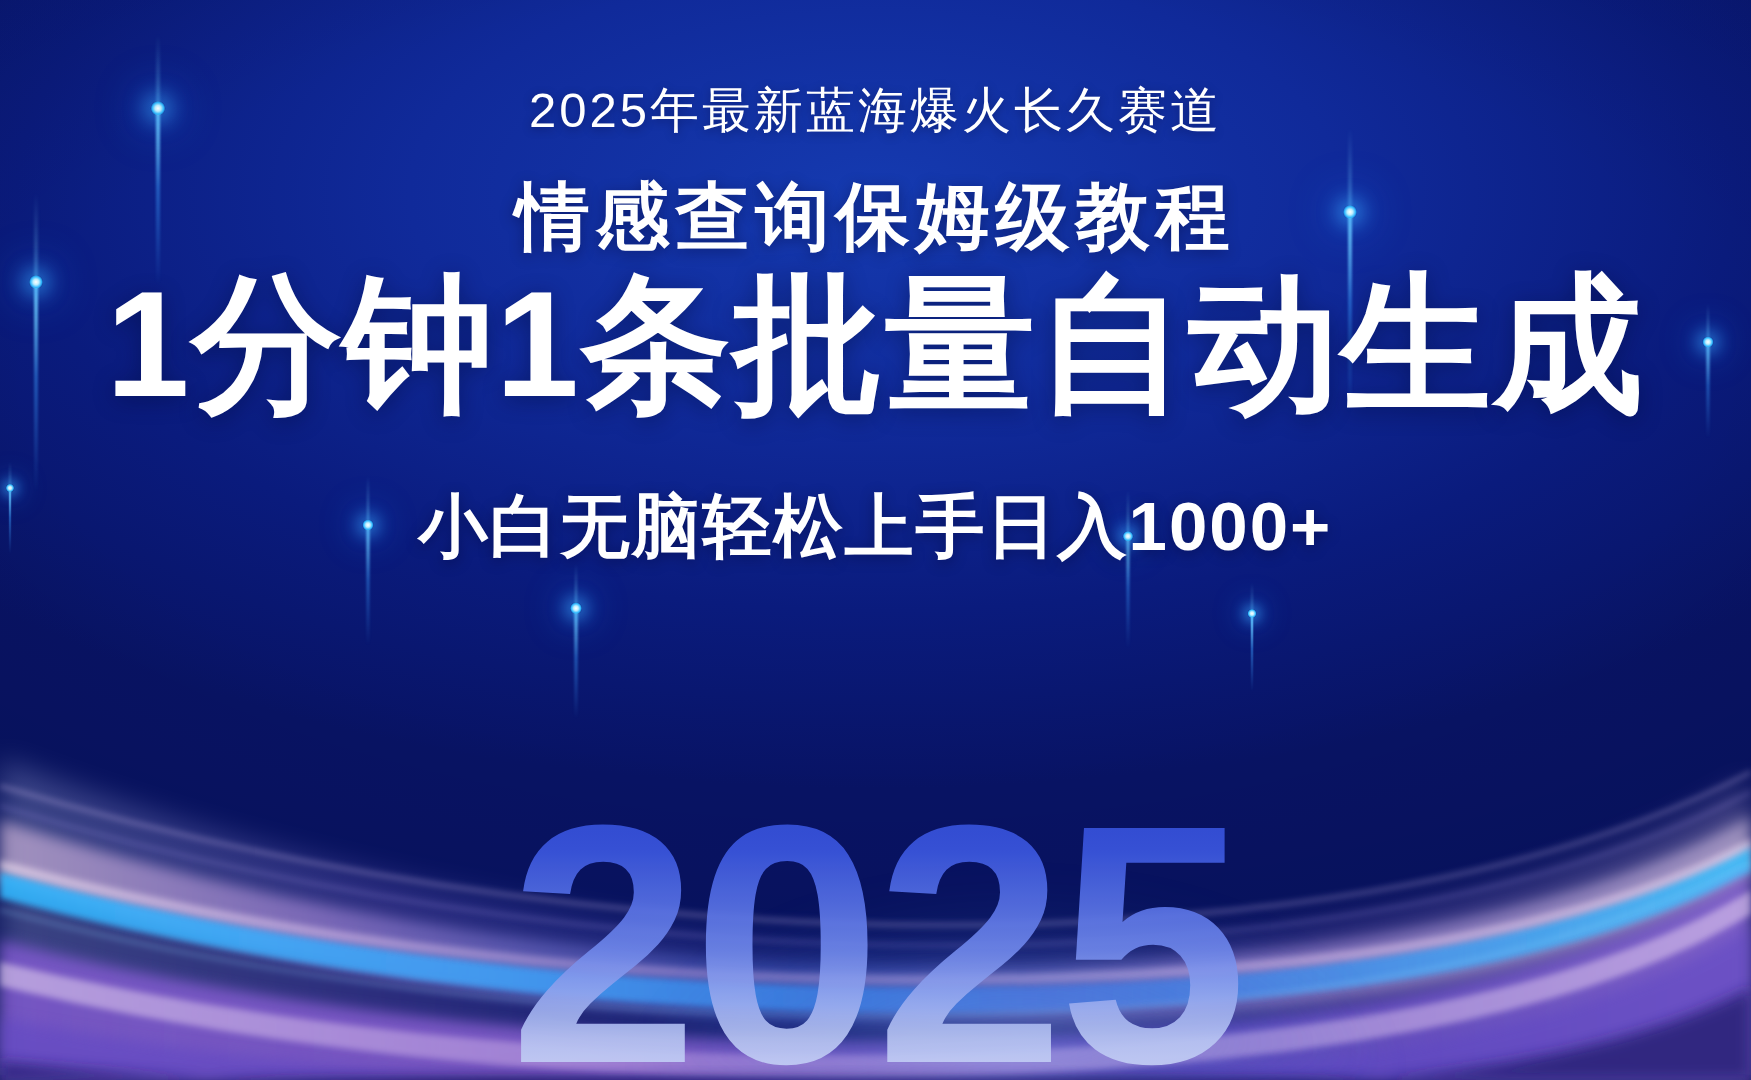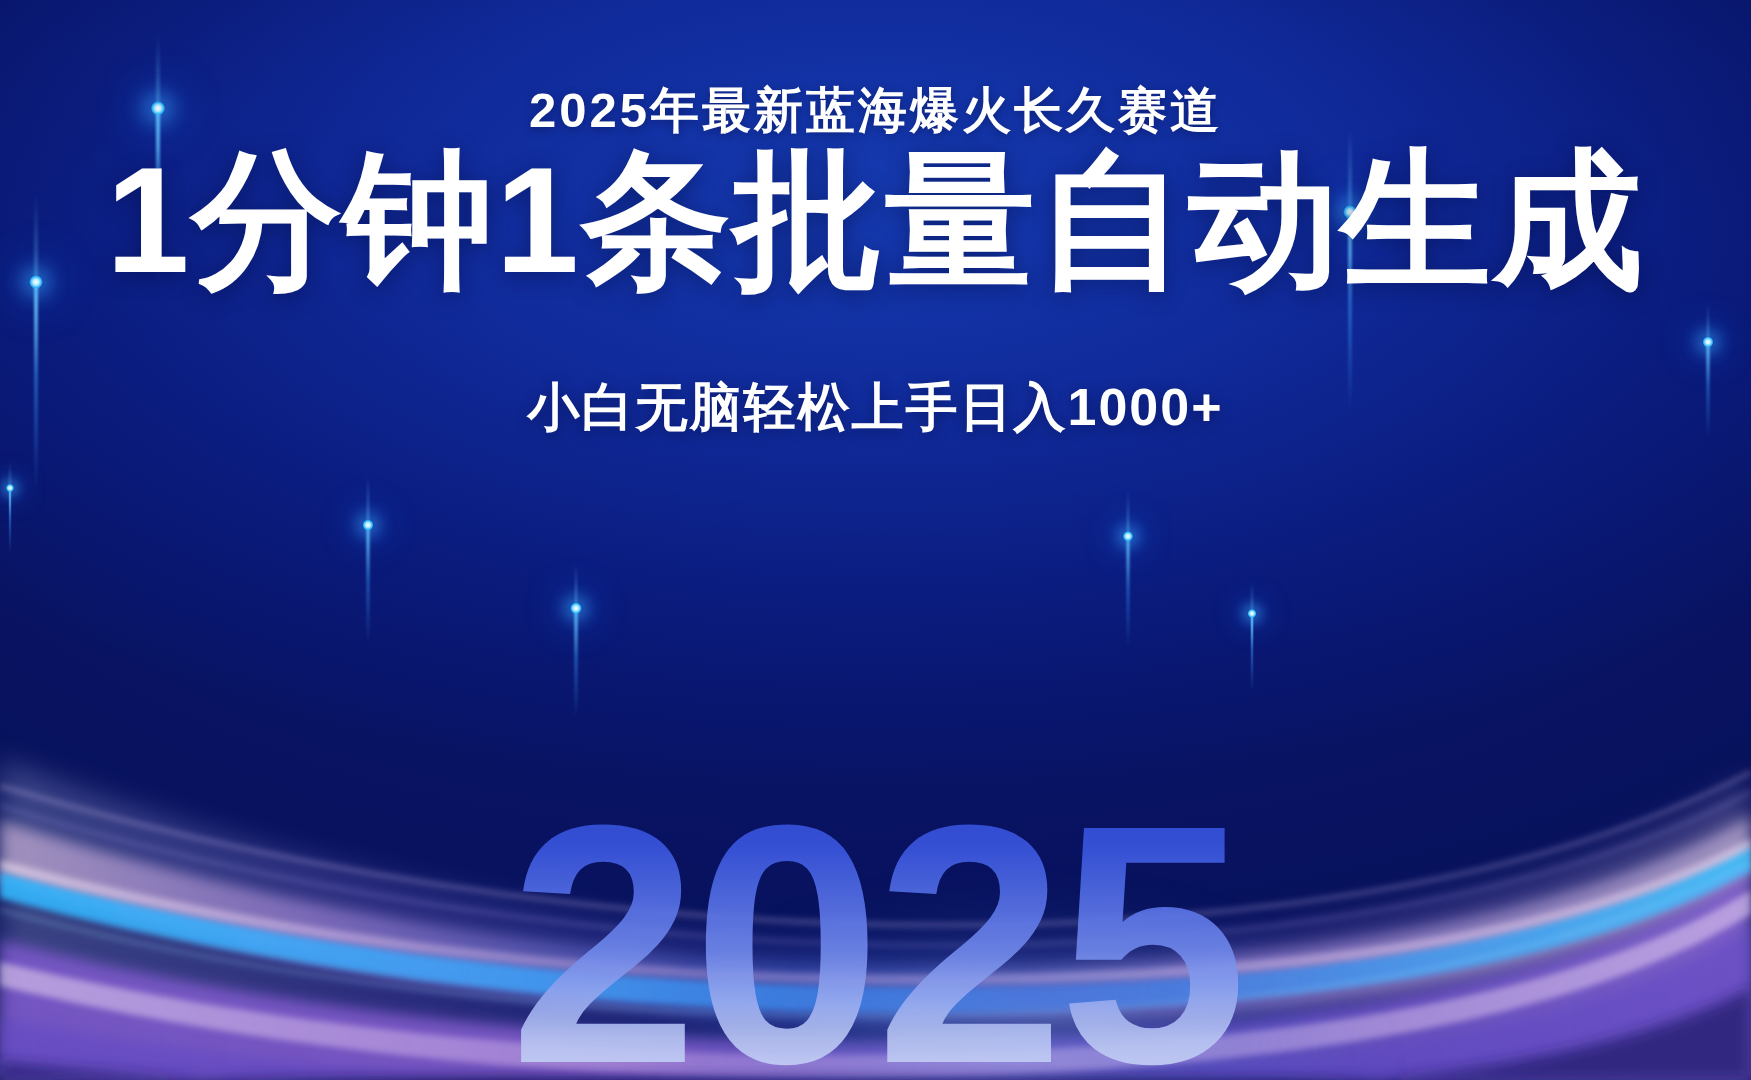--- a/index.html
+++ b/index.html
@@ -87,41 +87,41 @@
     z-index:6;
   }
   .line{
     color:#ffffff;
     text-align:center;
     white-space:nowrap;
     font-family:"Liberation Sans",sans-serif;
   }
   .eyebrow{
     font-size:49px;
-    font-weight:700;
+    font-weight:400;
     letter-spacing:3px;
     text-shadow:0 2px 10px rgba(0,0,40,0.35);
   }
   .subtitle{
     margin-top:24px;
     font-size:74px;
     font-weight:700;
     letter-spacing:6px;
     text-shadow:0 3px 14px rgba(0,0,40,0.40);
   }
   .headline{
     font-size:150px;
     font-weight:700;
     letter-spacing:2px;
     line-height:1.02;
     text-shadow:0 4px 22px rgba(0,10,60,0.45);
   }
   .tagline{
-    margin-top:76px;
-    font-size:52px;
+    margin-top:60px;
+    font-size:69px;
     font-weight:700;
     letter-spacing:2px;
     text-shadow:0 3px 14px rgba(0,0,40,0.40);
   }
 </style>
 </head>
 <body>
 
 <div id="poster">
 
@@ -247,17 +247,18 @@
       <path d="M0,196 C300,288 690,350 1080,332 C1400,316 1610,256 1751,182" fill="none" stroke="#b4a0ef" stroke-opacity="0.38" stroke-width="2.4" filter="url(#soft)"></path>
       <path d="M0,300 C320,386 720,424 1120,398 C1430,378 1625,318 1751,252" fill="none" stroke="#8fd8ff" stroke-opacity="0.5" stroke-width="2" filter="url(#soft)"></path>
     </svg>
     <div class="stagelight"></div>
   </div>
 
   <div class="yearmark">2025</div>
 
   <div class="content">
     <div class="line eyebrow">2025年最新蓝海爆火长久赛道</div>
+    <div class="line subtitle">情感查询保姆级教程</div>
     <div class="line headline">1分钟1条批量自动生成</div>
     <div class="line tagline">小白无脑轻松上手日入1000+</div>
   </div>
 
 </div>
 
 </body></html>

